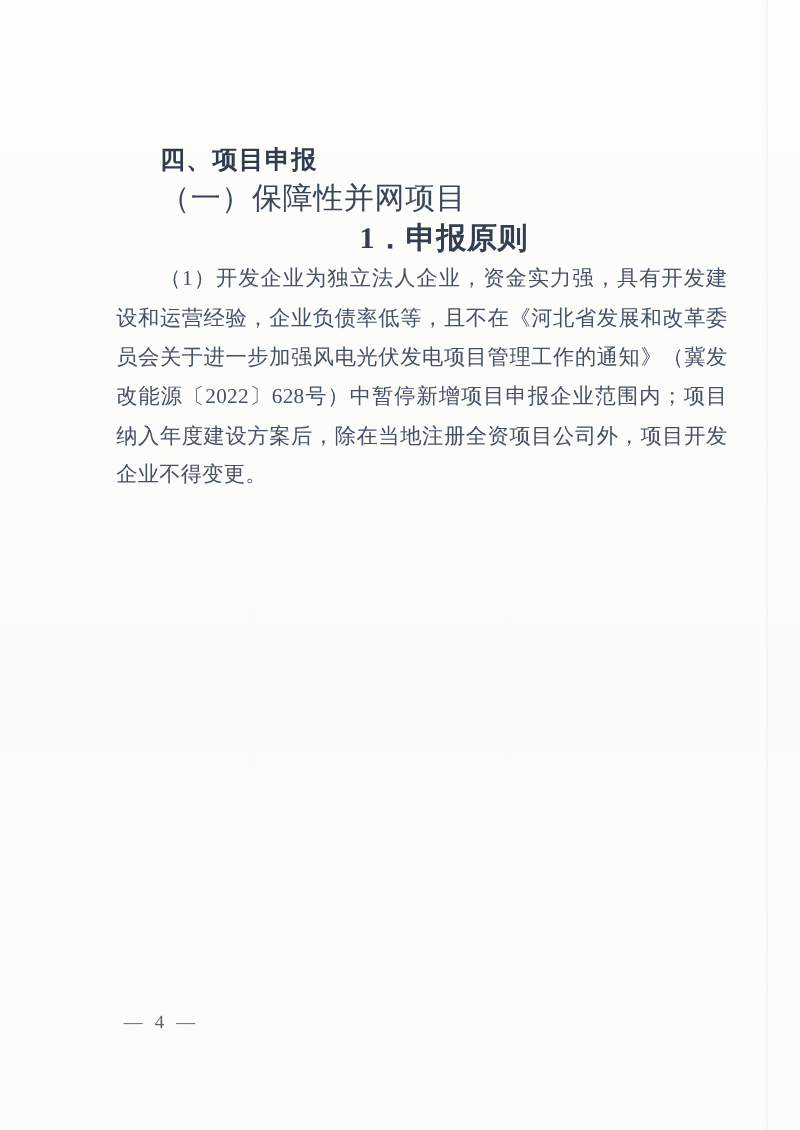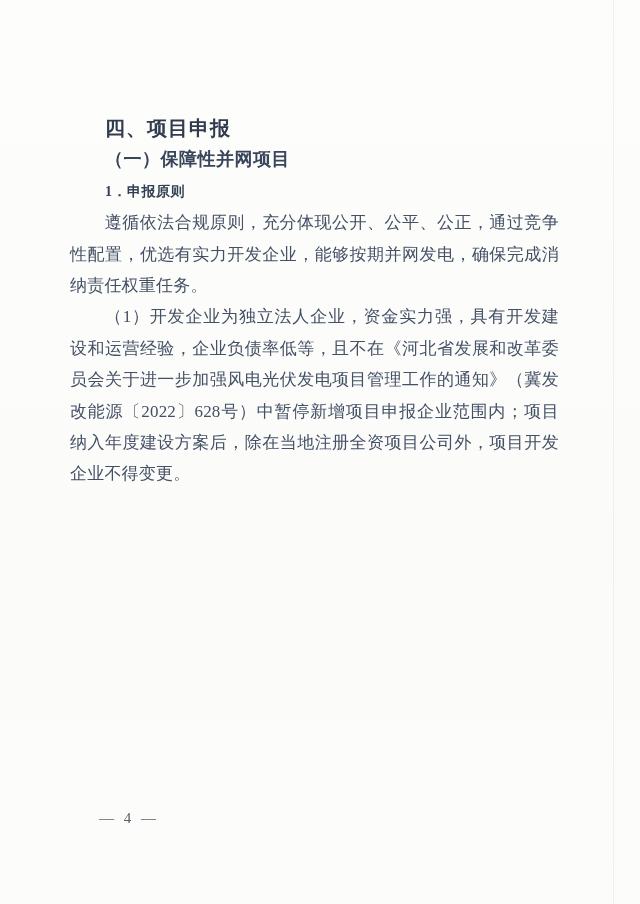--- a/index.html
+++ b/index.html
@@ -21,49 +21,50 @@
   .scan-edge {
     position: absolute;
     top: 0;
     right: 26px;
     width: 1px;
     height: 100%;
     background: rgba(180,184,190,0.18);
   }
   .content {
     position: absolute;
-    left: 70px;
+    left: 93px;
     top: 113px;
     width: 489px;
   }
   .block {
     margin: 0;
     line-height: 31.4px;
   }
   .h1 {
     font-family: "Liberation Sans", "DejaVu Sans", sans-serif;
     font-size: 20px;
     font-weight: 700;
     color: #303b4d;
     padding-left: 35px;
     letter-spacing: 1px;
   }
   .h2 {
-    font-size: 18px;
-    font-weight: 700;
+    font-size: 24px;
+    font-weight: 400;
     color: #39455a;
     padding-left: 35px;
     letter-spacing: 0.5px;
   }
   .h3 {
-    font-size: 14px;
+    font-size: 24px;
     font-weight: 700;
     color: #323e52;
     padding-left: 35px;
     letter-spacing: 0.5px;
+    text-align: center;
   }
   .para {
     font-size: 17px;
     text-indent: 2.05em;
     text-align: justify;
     text-justify: inter-ideograph;
     letter-spacing: 0.2px;
     color: #445064;
   }
   .footer {
@@ -82,21 +83,20 @@
 <div class="page">
   <div class="scan-edge"></div>
 
   <div class="content">
     <div class="block h1">四、项目申报</div>
 
     <div class="block h2">（一）保障性并网项目</div>
 
     <div class="block h3">1．申报原则</div>
 
-    <p class="block para">遵循依法合规原则，充分体现公开、公平、公正，通过竞争性配置，优选有实力开发企业，能够按期并网发电，确保完成消纳责任权重任务。</p>
 
 
 
     <p class="block para">（1）开发企业为独立法人企业，资金实力强，具有开发建设和运营经验，企业负债率低等，且不在《河北省发展和改革委员会关于进一步加强风电光伏发电项目管理工作的通知》（冀发改能源〔2022〕628号）中暂停新增项目申报企业范围内；项目纳入年度建设方案后，除在当地注册全资项目公司外，项目开发企业不得变更。</p>
 
   </div>
 
   <div class="footer">— 4 —</div>
 </div>
 

